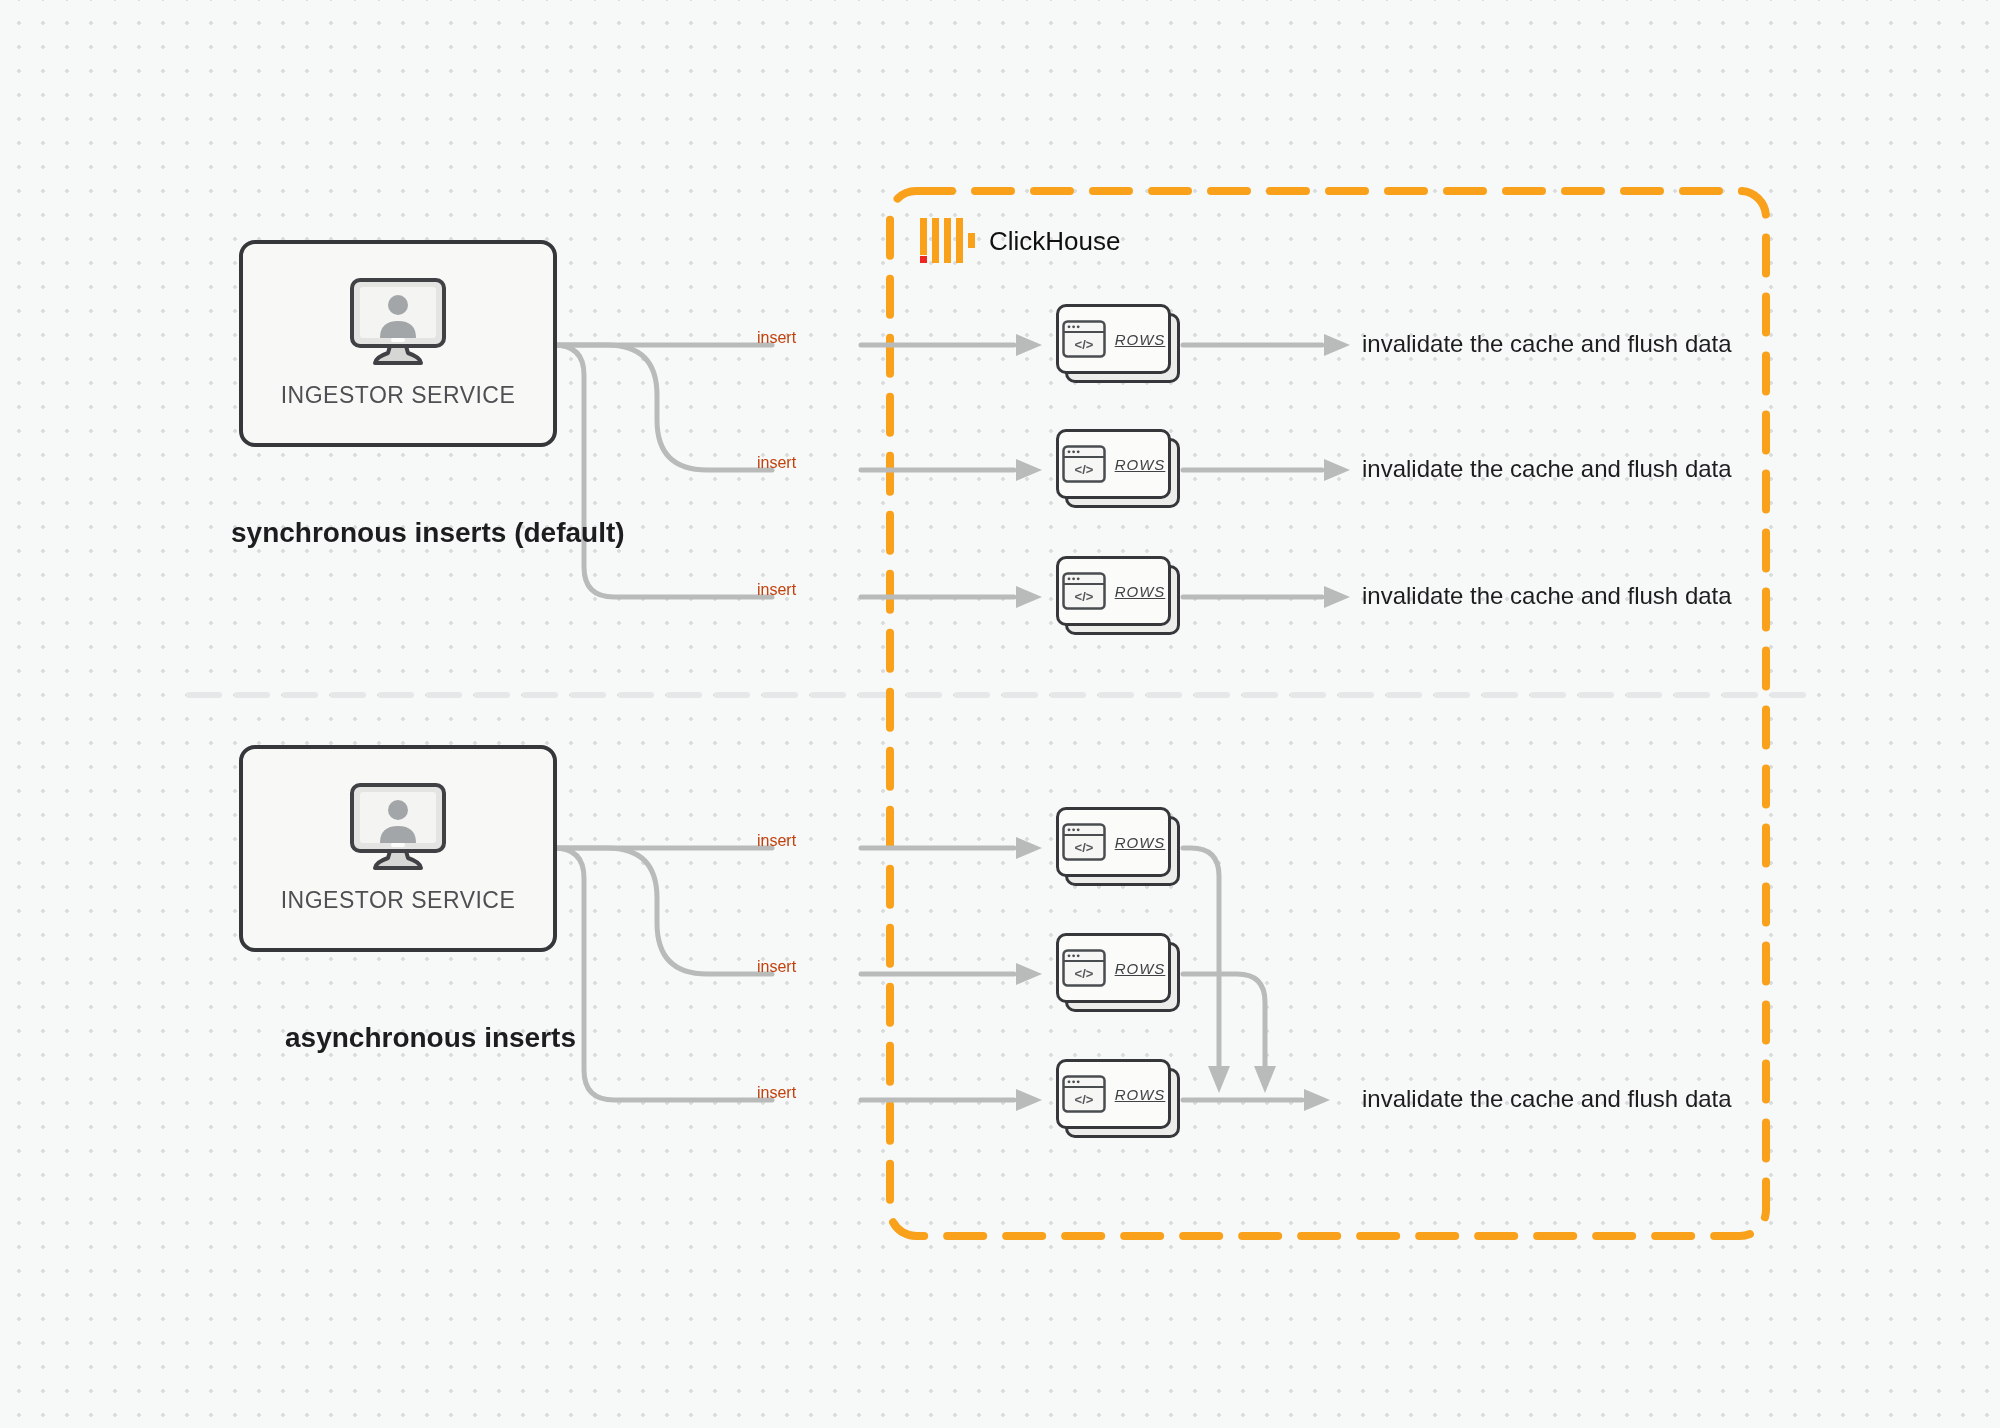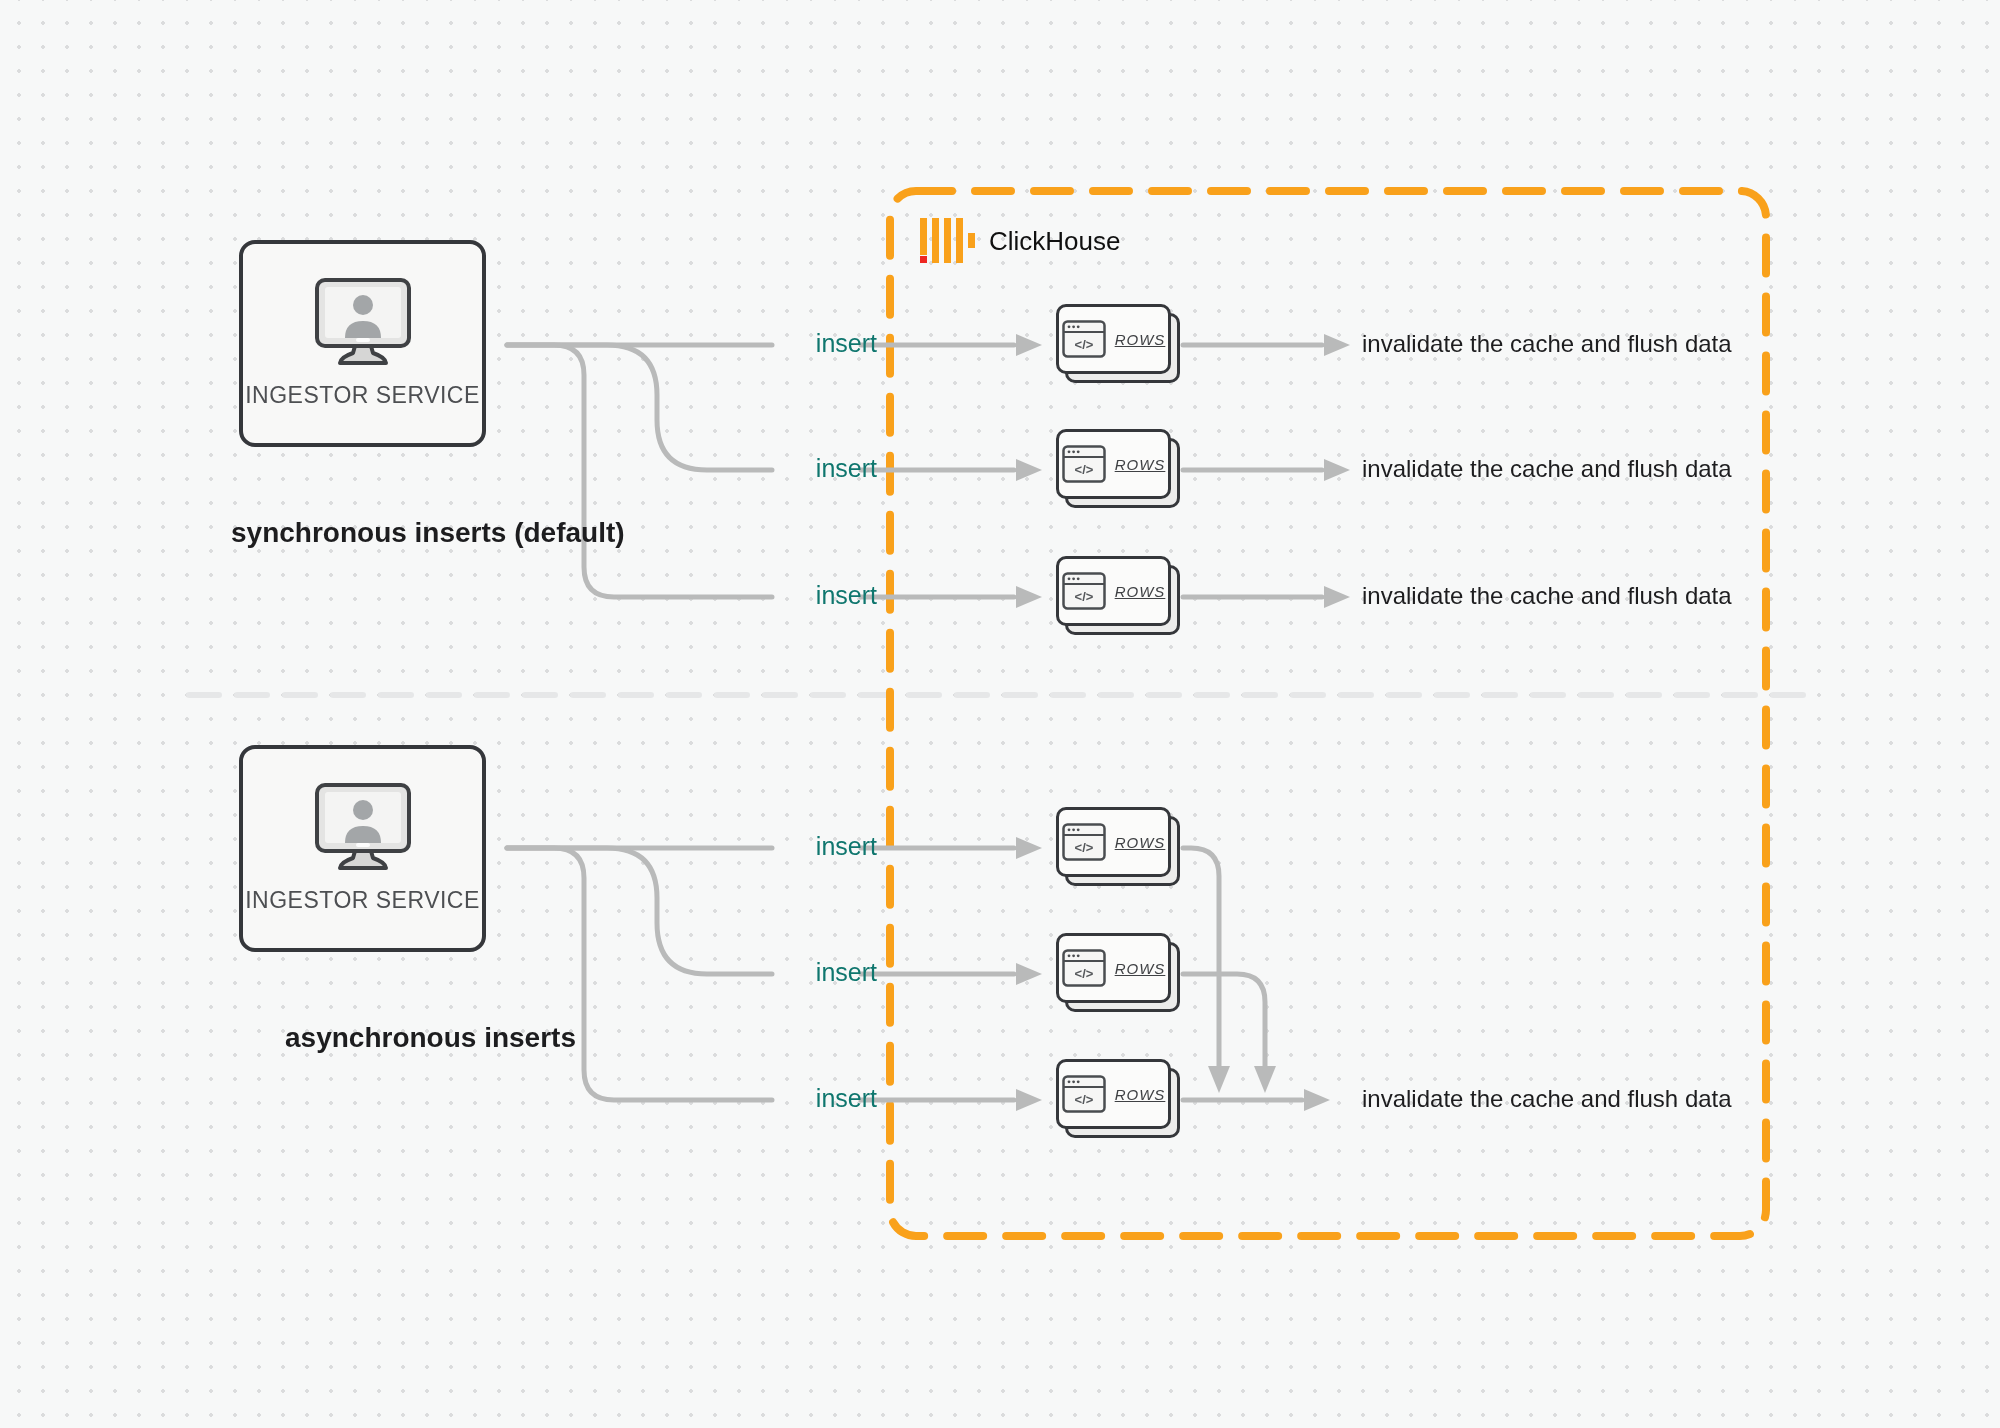--- a/index.html
+++ b/index.html
@@ -23,34 +23,34 @@
   .conn{fill:none;stroke:var(--line);stroke-width:5;stroke-linecap:round;stroke-linejoin:round;}
   .head{fill:var(--line);stroke:none;}
   .divider-line{stroke:var(--divider);stroke-width:6;stroke-linecap:round;stroke-dasharray:30 18;}
   .ch-border{fill:none;stroke:var(--accent-orange);stroke-width:8;stroke-linecap:round;stroke-dasharray:36 23;}
   .bar{fill:var(--accent-orange);}
   .bar-red{fill:var(--logo-red);}
 
   .abs{position:absolute;z-index:2;}
 
   .ingestor{
-    width:247px;height:207px;border:4px solid var(--box-border);border-radius:16px;
+    width:318px;height:207px;border:4px solid var(--box-border);border-radius:16px;
     background:var(--box-fill);display:flex;flex-direction:column;align-items:center;
     justify-content:center;gap:14px;
   }
   .ingestor-label{
     font-size:23px;font-weight:500;color:var(--text-muted);letter-spacing:.5px;white-space:nowrap;
   }
 
   .caption{font-size:28px;font-weight:700;color:var(--text-dark);white-space:nowrap;}
 
   .ch-title{font-size:26px;font-weight:500;color:#101010;white-space:nowrap;}
 
   .insert-label{
-    width:120px;text-align:right;font-size:25px;color:#0f766e;white-space:nowrap;
+    width:120px;text-align:left;font-size:16px;color:#c2410c;white-space:nowrap;
   }
   .outcome-label{font-size:24px;color:var(--text-dark);white-space:nowrap;}
 
   .rows-card{width:133px;height:80px;}
   .rows-card .back{
     position:absolute;left:9px;top:9px;width:115px;height:70px;border:3px solid var(--box-border);
     border-radius:10px;background:var(--card-back-fill);
   }
   .rows-card .front{
     position:absolute;left:0;top:0;width:115px;height:70px;border:3px solid var(--box-border);

